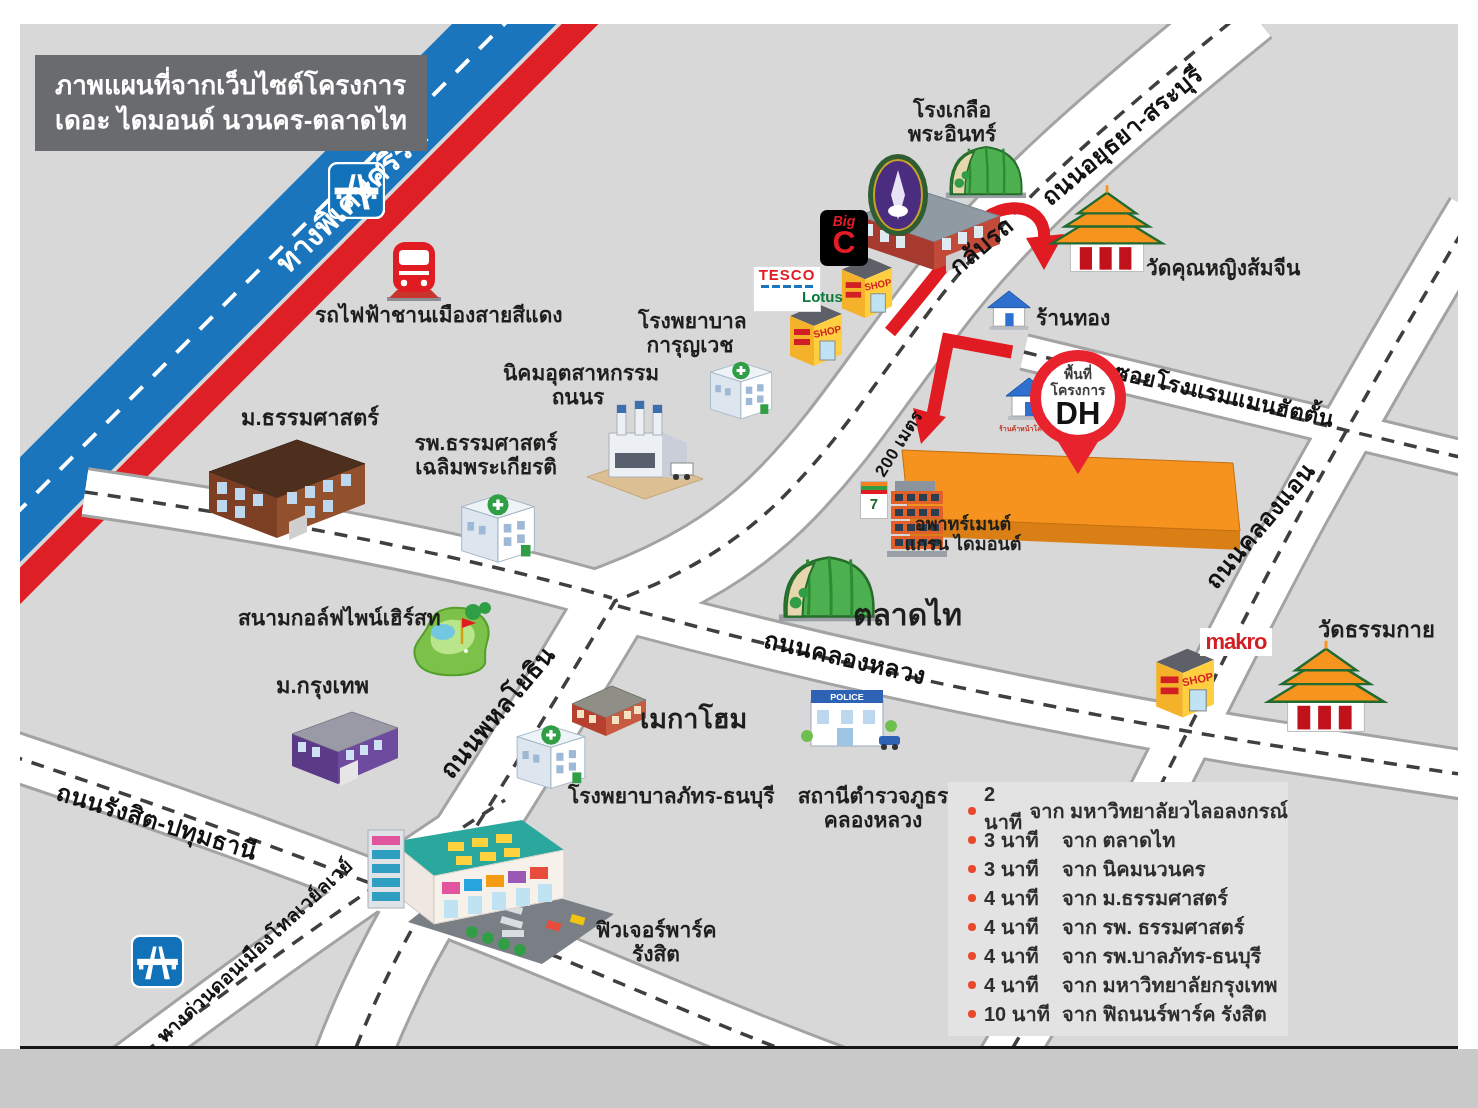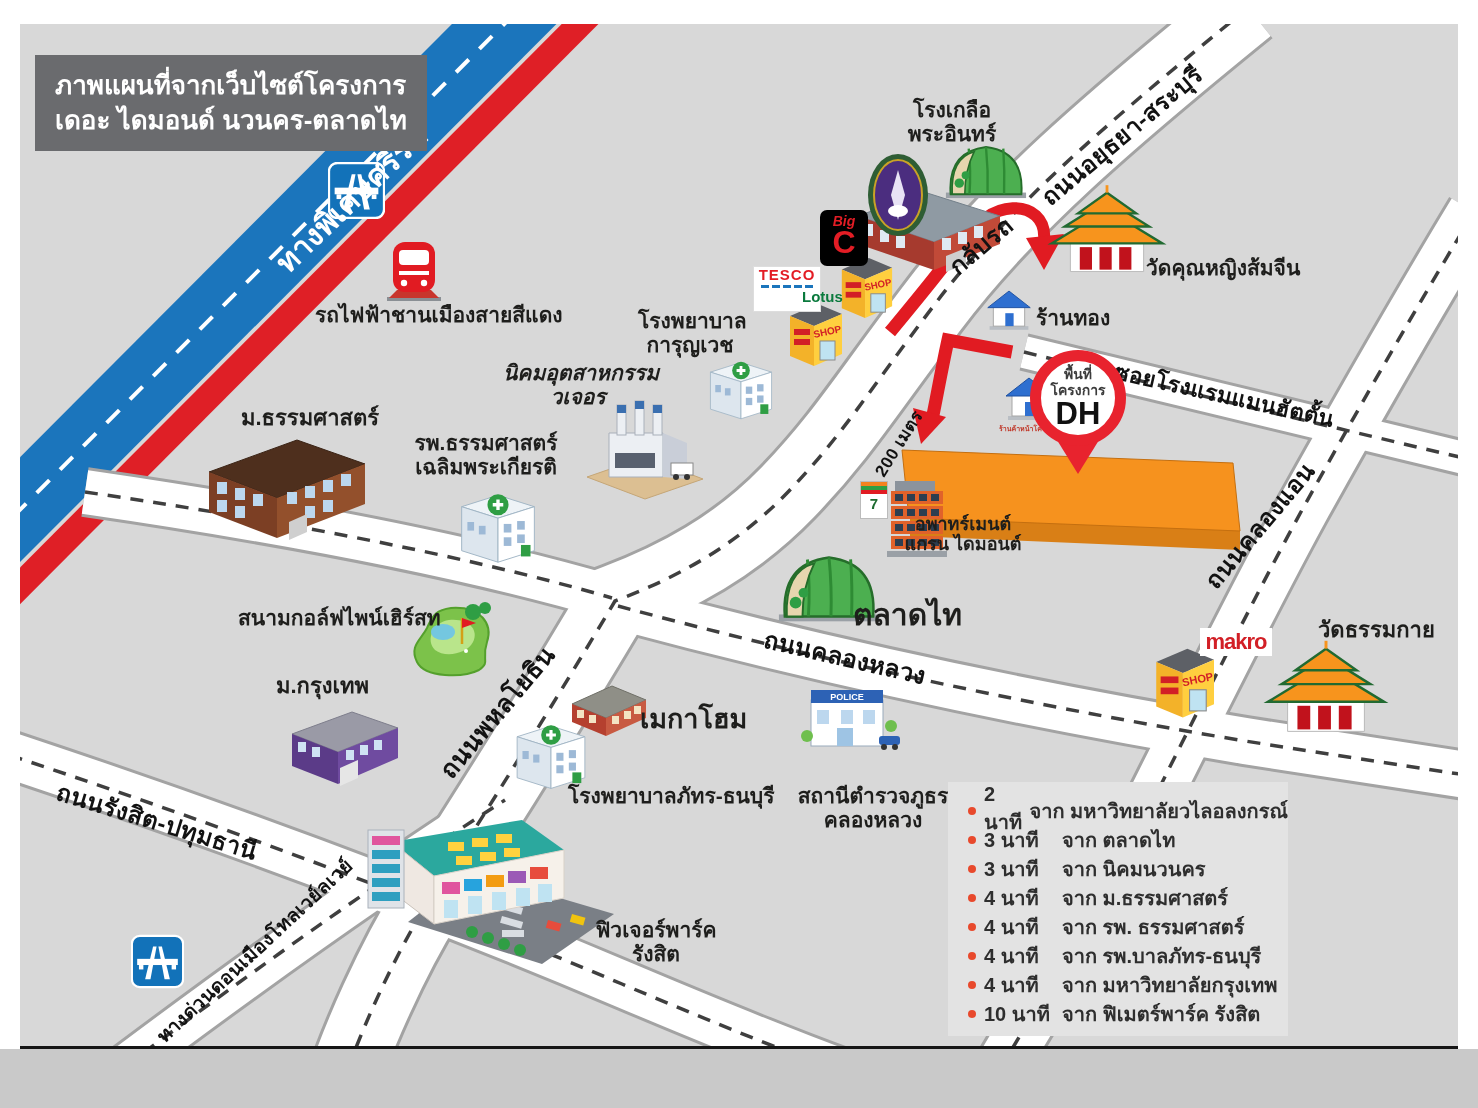--- a/index.html
+++ b/index.html
@@ -552,23 +552,23 @@
    </div>
    <div class="lbl road-lbl" style="left:1012px;top:122px;width:220px;transform:rotate(-40deg);font-size:24px;">ถนนอยุธยา-สระบุรี</div>
    <div class="lbl road-lbl" style="left:931px;top:232px;width:100px;transform:rotate(-40deg);font-size:24px;">กลับรถ</div>
    <div class="lbl" style="left:1146px;top:256px;font-size:21px;">วัดคุณหญิงส้มจีน</div>
    <div class="lbl" style="left:1036px;top:306px;font-size:21px;">ร้านทอง</div>
    <div class="lbl" style="left:241px;top:406px;font-size:22px;">ม.ธรรมศาสตร์</div>
    <div class="lbl" style="left:408px;top:431px;width:156px;font-size:21px;">
      <div>รพ.ธรรมศาสตร์</div>
           <div>เฉลิมพระเกียรติ</div>
    </div>
-   <div class="lbl" style="left:503px;top:361px;width:150px;font-size:21px;font-style:italic;">
+   <div class="lbl" style="left:503px;top:361px;width:150px;font-size:21px;">
      <div>นิคมอุตสาหกรรม</div>
-          <div>วเจอร</div>
+          <div>ถนนร</div>
    </div>
    <div class="lbl" style="left:638px;top:309px;width:104px;font-size:21px;">
      <div>โรงพยาบาล</div>
           <div>การุญเวช</div>
    </div>
    <div class="lbl road-lbl" style="left:849px;top:434px;width:100px;transform:rotate(-58deg);font-size:17px;">200 เมตร</div>
    <div class="lbl road-lbl" style="left:1104px;top:384px;width:240px;transform:rotate(12.5deg);font-size:22px;">ซอยโรงแรมแมนฮัตตั้น</div>
    <div class="lbl road-lbl" style="left:1183px;top:514px;width:150px;transform:rotate(-50deg);font-size:24px;">ถนนคลองแอน</div>
    <div class="lbl" style="left:903px;top:514px;width:120px;font-size:18px;font-weight:700;">
      <div>อพาทร์เมนต์</div>
@@ -625,21 +625,21 @@
             <span class="leg-from">จาก รพ.บาลภัทร-ธนบุรี</span>
           </div>
      <div class="leg-row">
             <span class="leg-dot"></span>
             <span class="leg-time">4 นาที</span>
             <span class="leg-from">จาก มหาวิทยาลัยกรุงเทพ</span>
           </div>
      <div class="leg-row">
             <span class="leg-dot"></span>
             <span class="leg-time">10 นาที</span>
-            <span class="leg-from">จาก ฟิเมตร์พาร์ค รังสิต</span>
+            <span class="leg-from">จาก ฟิถนนร์พาร์ค รังสิต</span>
           </div>
    </div>
 
    <div id="title-box">
      <div>ภาพแผนที่จากเว็บไซต์โครงการ</div>
      <div>เดอะ ไดมอนด์ นวนคร-ตลาดไท</div>
    </div>
 
   </div>
  </div>

